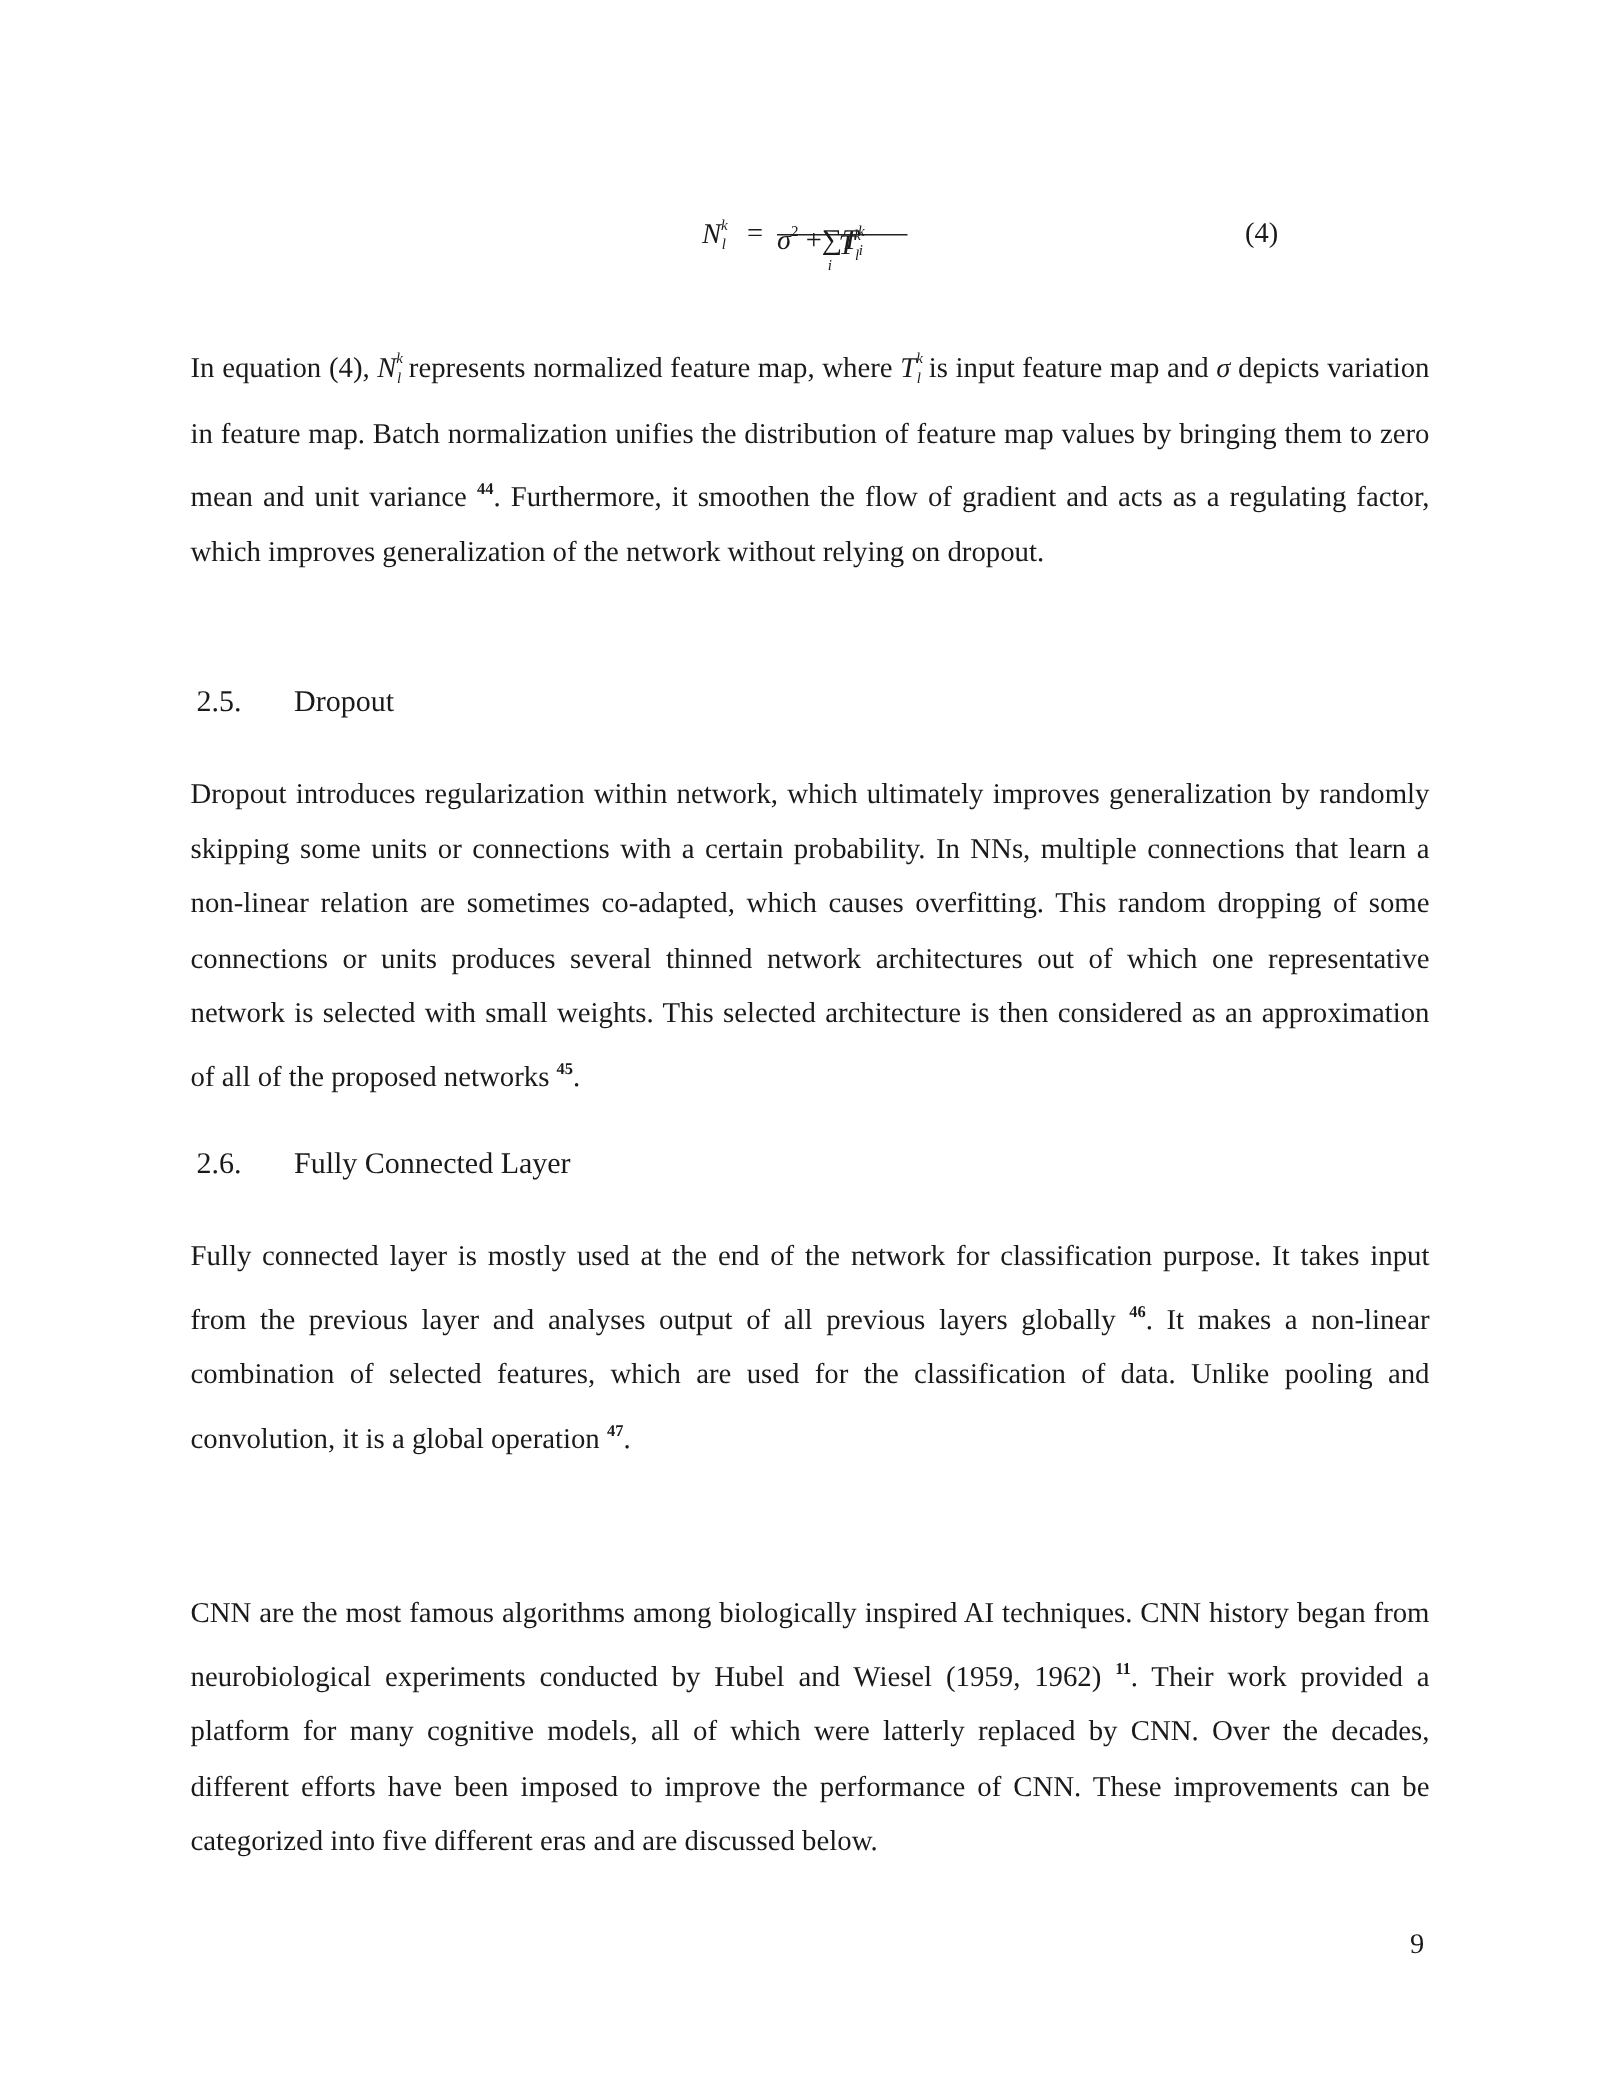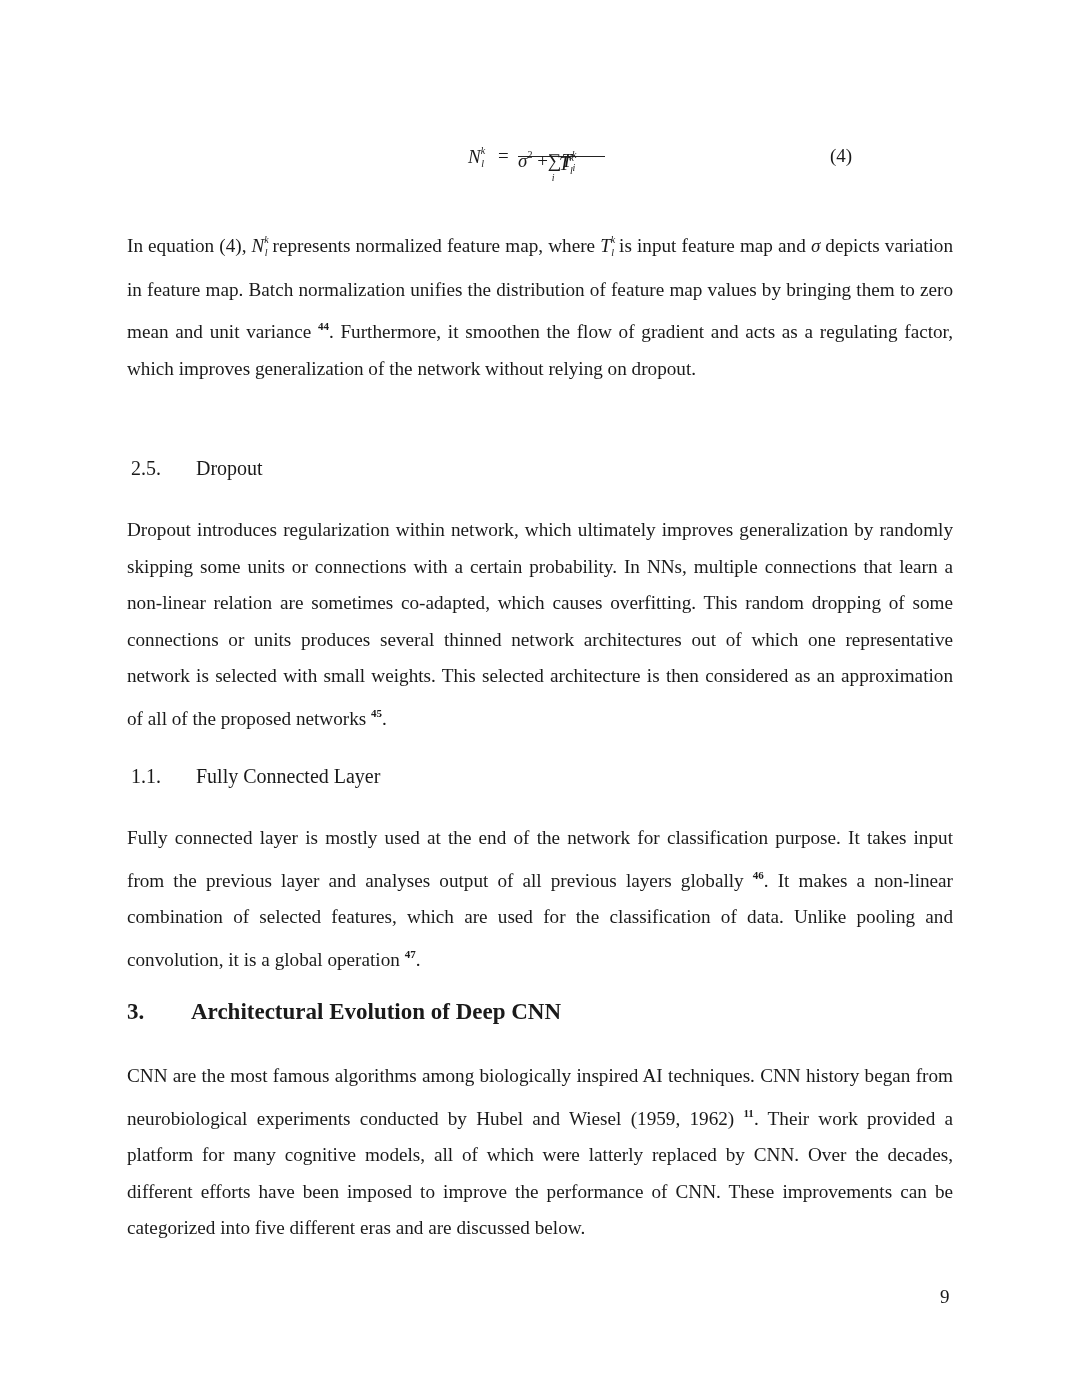--- a/index.html
+++ b/index.html
@@ -62,20 +62,19 @@
       <span class="frac-den"><span class="sigma">σ</span><sup class="s" style="font-style:normal">2</sup> <span>+</span><span class="sum-wrap"><span>∑</span><span class="sum-sub">i</span></span><i>T</i><sup class="s">k</sup><sub class="s">i</sub></span>
     </div>
     <span class="eq-number">(4)</span>
   </div>
 
   <p class="para" style="top:222px; margin:0;"><span>In equation (4), </span><span class="math"><span>N</span><sup class="s">k</sup><sub class="s">l</sub></span><span> represents normalized feature map, where </span><span class="math"><span>T</span><sup class="s">k</sup><sub class="s">l</sub></span><span> is input feature map and </span><span class="math">σ</span><span> depicts variation in feature map. Batch normalization unifies the distribution of feature map values by bringing them to zero mean and unit variance </span><sup class="ref">44</sup><span>. Furthermore, it smoothen the flow of gradient and acts as a regulating factor, which improves generalization of the network without relying on dropout.</span></p>
 
   <div class="heading2" style="top:457px;"><span class="num">2.5.</span><span>Dropout</span></div>
   <p class="para" style="top:512px; margin:0;"><span>Dropout introduces regularization within network, which ultimately improves generalization by randomly skipping some units or connections with a certain probability. In NNs, multiple connections that learn a non-linear relation are sometimes co-adapted, which causes overfitting. This random dropping of some connections or units produces several thinned network architectures out of which one representative network is selected with small weights. This selected architecture is then considered as an approximation of all of the proposed networks </span><sup class="ref">45</sup><span>.</span></p>
 
-  <div class="heading2" style="top:765px;"><span class="num">1.1.</span><span>Fully Connected Layer</span></div>
+  <div class="heading2" style="top:765px;"><span class="num">2.6.</span><span>Fully Connected Layer</span></div>
   <p class="para" style="top:820px; margin:0;"><span>Fully connected layer is mostly used at the end of the network for classification purpose. It takes input from the previous layer and analyses output of all previous layers globally </span><sup class="ref">46</sup><span>. It makes a non-linear combination of selected features, which are used for the classification of data. Unlike pooling and convolution, it is a global operation </span><sup class="ref">47</sup><span>.</span></p>
 
-  <div class="heading1" style="top:999px;"><span class="num">3.</span><span>Architectural Evolution of Deep CNN</span></div>
   <p class="para" style="top:1058px; margin:0;"><span>CNN are the most famous algorithms among biologically inspired AI techniques. CNN history began from neurobiological experiments conducted by Hubel and Wiesel (1959, 1962) </span><sup class="ref">11</sup><span>. Their work provided a platform for many cognitive models, all of which were latterly replaced by CNN. Over the decades, different efforts have been imposed to improve the performance of CNN. These improvements can be categorized into five different eras and are discussed below.</span></p>
 
   <div class="page-number">9</div>
 </div>
 
 </body></html>

